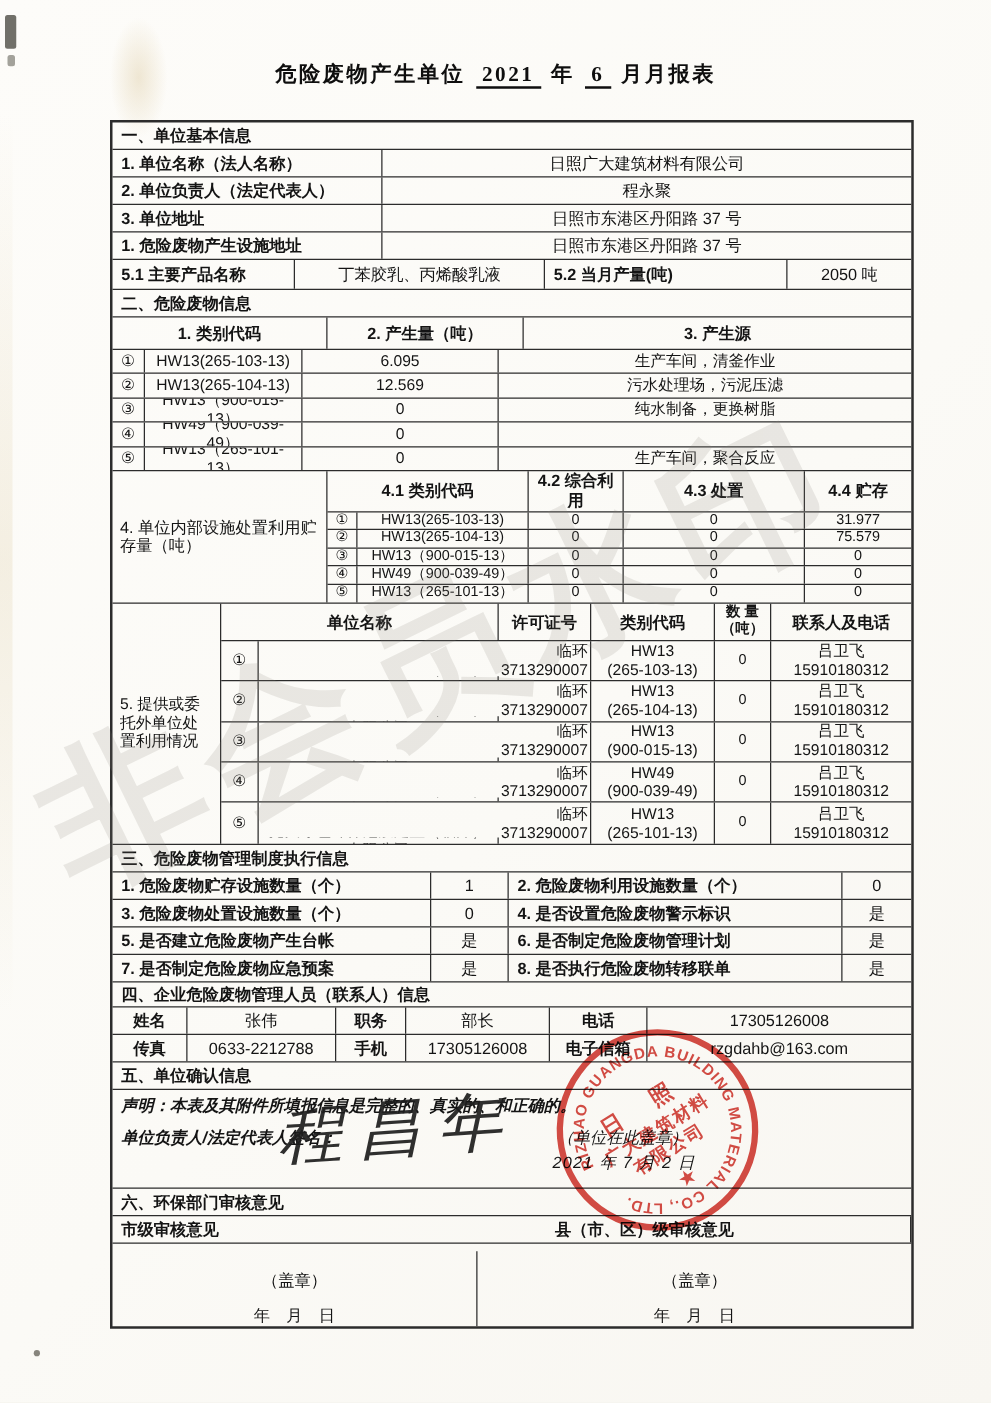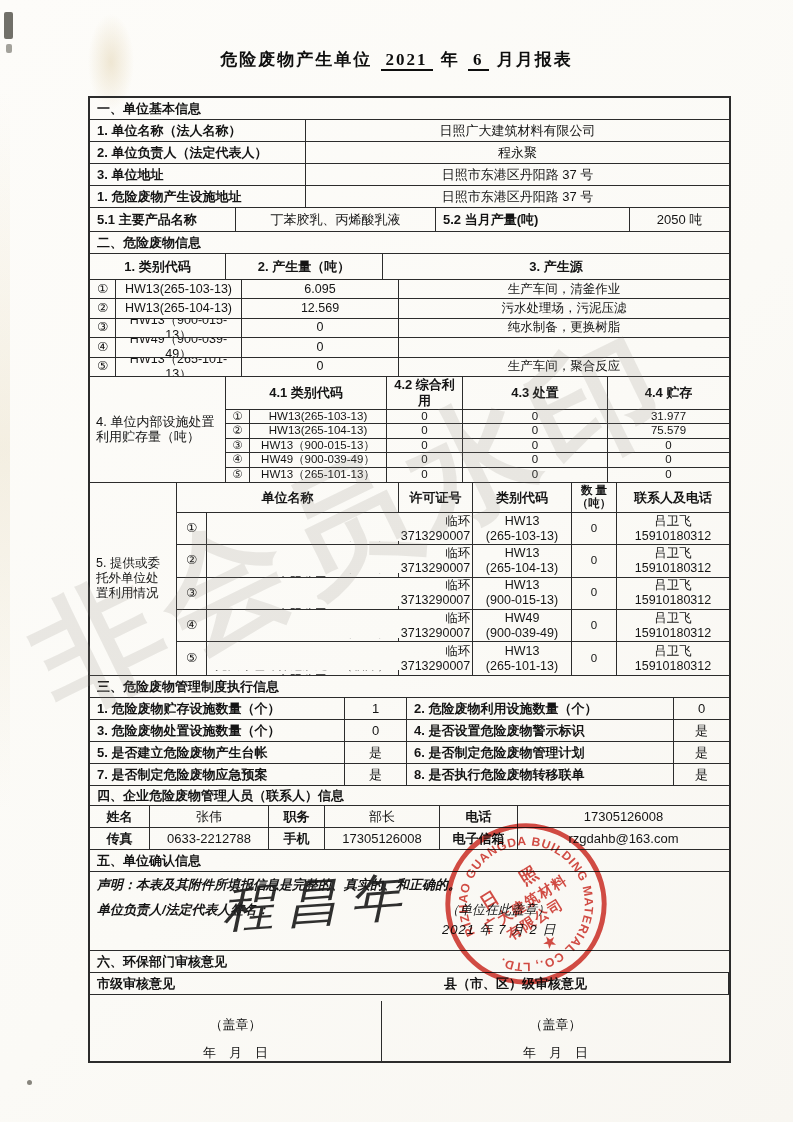--- a/index.html
+++ b/index.html
@@ -51,21 +51,21 @@
 
   .split { display: flex; border-bottom: 1px solid #2c2c2c; }
   .side {
     border-right: 1px solid #2c2c2c; display: flex; align-items: center;
     padding: 0 6px; text-align: left;
   }
   .main { flex: 1; }
   .main .row:last-child { border-bottom: none; }
 
   .w216 { width: 216px; } .w146 { width: 146px; } .w200 { width: 200px; } .w194 { width: 194px; }
-  .w26 { width: 26px; } .w126 { width: 126px; } .w157 { width: 157px; } .w152 { width: 136px; }
+  .w26 { width: 26px; } .w126 { width: 126px; } .w157 { width: 157px; } .w152 { width: 172px; }
   .w24 { width: 24px; } .w137 { width: 137px; } .w76 { width: 76px; } .w145 { width: 145px; }
   .w161 { width: 161px; }
   .w87 { width: 87px; font-size: 12.5px; } .w30 { width: 30px; } .w192 { width: 192px; margin-top: 28px; }
   .w74 { width: 74px; text-align: right; } .w99 { width: 99px; } .w45 { width: 45px; padding: 0 2px; font-size: 11.5px; }
   .w222 { width: 222px; }
   .w255 { width: 255px; } .w62 { width: 62px; } .w267 { width: 267px; }
   .w60 { width: 60px; } .w119 { width: 119px; } .w56 { width: 56px; } .w115 { width: 115px; } .w78 { width: 78px; }
   .w292 { width: 292px; }
 
   .confirm-body { position: relative; height: 79px; border-bottom: 1px solid #2c2c2c; font-style: italic; }

